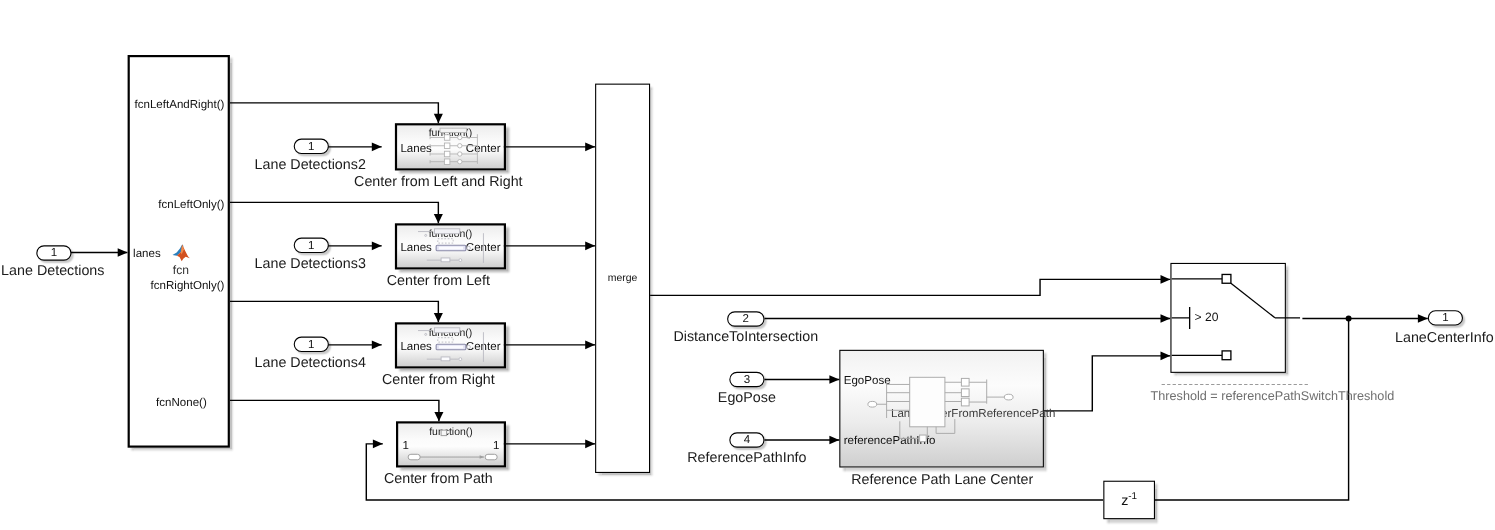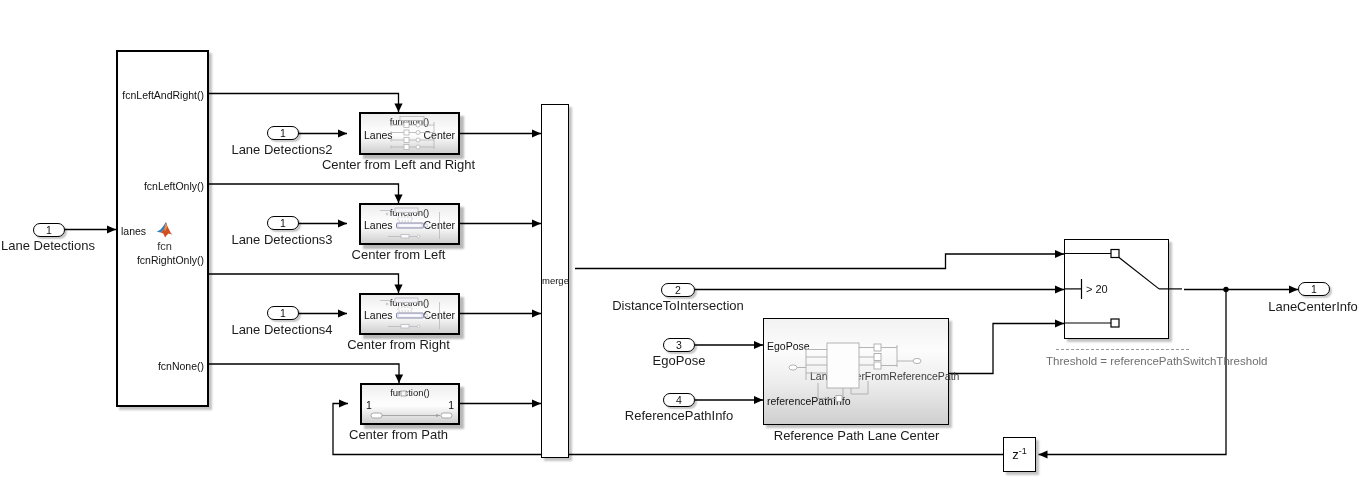--- a/index.html
+++ b/index.html
@@ -101,21 +101,21 @@
     <div class="plbl" style="left:3px;top:173px;">lanes</div>
     <svg class="thumb" style="left:38px;top:169px;" width="17" height="17" viewBox="0 0 17 17">
       <path d="M0.8 10.8 L4.6 8.6 L7.6 4.8 L9.6 1.2 L10.8 2.6 L8.4 8 L4.8 11.6 Z" fill="#2a7fbd"></path>
       <path d="M9.6 1.2 L12.4 7.2 L15 12.2 L16.6 13.8 L12.8 12.4 L10.6 14.2 L9.2 16.4 L7.2 12.6 L4.8 11.6 L8.4 8 Z" fill="#d2501f"></path>
       <path d="M9.6 1.2 L11.2 5.8 L9 10.4 L8.4 8 Z" fill="#ef8c4e"></path>
     </svg>
     <div class="plbl" style="left:31px;top:188px;width:31px;text-align:center;font-size:11px;color:#333;">fcn</div>
     <div class="plbl" style="right:3px;top:37px;">fcnLeftAndRight()</div>
     <div class="plbl" style="right:3px;top:127.5px;">fcnLeftOnly()</div>
     <div class="plbl" style="right:3px;top:202px;">fcnRightOnly()</div>
-    <div class="plbl" style="right:3px;top:307.5px;padding-left:48px;">fcnNone()</div>
+    <div class="plbl" style="right:19px;top:307.5px;padding-left:48px;">fcnNone()</div>
   </div>
 
   <div class="port" style="left:33px;top:222.5px;">
       <span>1</span>
     </div>
   <div class="lbl" style="left:-32px;top:239px;width:160px;">Lane Detections</div>
 
   <div class="port" style="left:267px;top:126px;">
       <span>1</span>
     </div>
@@ -228,21 +228,21 @@
         <line x1="20" y1="30.5" x2="78" y2="30.5"></line>
         <path d="M 78 30.5 L 74 28.9 L 74 32.1 Z" fill="#9f9f9f" stroke="none"></path>
       </g>
     </svg>
     <div class="hdr">function()</div>
     <div class="plbl" style="left:4px;top:14px;">1</div>
     <div class="plbl" style="right:4px;top:14px;">1</div>
   </div>
   <div class="lbl" style="left:308px;top:428px;width:181px;">Center from Path</div>
 
-  <div class="block shadow" style="left:541px;top:104px;width:28px;height:354px;">
+  <div class="block shadow" style="left:541px;top:76px;width:50px;height:354px;">
     <div class="plbl" style="left:0;right:0;top:170px;text-align:center;font-size:9.5px;">merge</div>
   </div>
 
   <div class="block gradblock shadow" style="left:763px;top:318px;width:186px;height:107px;border-width:1.7px;">
     <svg class="thumb" width="182" height="103" viewBox="0 0 182 103">
       <g stroke="#ababab" stroke-width="0.9" fill="none">
         <rect x="63" y="24" width="32" height="45" fill="#fdfdfd"></rect>
         <line x1="42" y1="28" x2="42" y2="61"></line>
         <line x1="42" y1="30.5" x2="63" y2="30.5"></line>
           <line x1="42" y1="38" x2="63" y2="38"></line>
@@ -282,21 +282,21 @@
         <line x1="0" y1="48.9" x2="16" y2="48.9"></line>
         <line x1="16.5" y1="39" x2="16.5" y2="59"></line>
         <line x1="0" y1="83" x2="46" y2="83"></line>
         <rect x="46" y="79" width="8" height="8" fill="#fff"></rect>
       </g>
     </svg>
     <div class="plbl" style="left:21px;top:42.5px;font-size:11px;">&gt; 20</div>
   </div>
   <div class="annot" style="left:1022px;top:355px;width:200px;">Threshold = referencePathSwitchThreshold</div>
 
-  <div class="block shadow" style="left:1003px;top:437px;width:33px;height:35px;border-width:1.6px;display:flex;align-items:center;justify-content:center;">
+  <div class="block shadow" style="left:1003px;top:437px;width:47px;height:35px;border-width:1.6px;display:flex;align-items:center;justify-content:center;">
     <span class="zlabel"><span>z</span><sup>-1</sup></span>
   </div>
 
   <div class="port" style="left:1298px;top:282px;">
       <span>1</span>
     </div>
   <div class="lbl" style="left:1233px;top:300px;width:160px;">LaneCenterInfo</div>
 
 </div>
 

